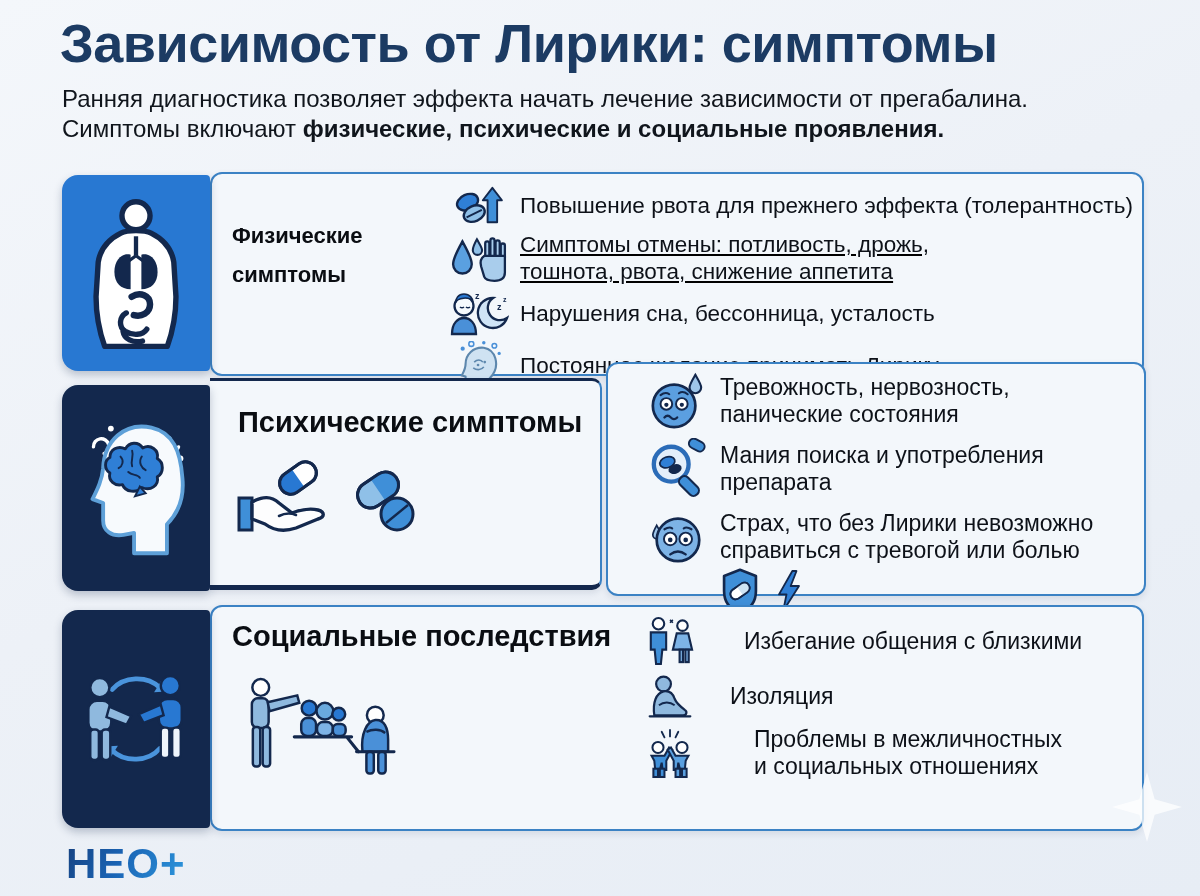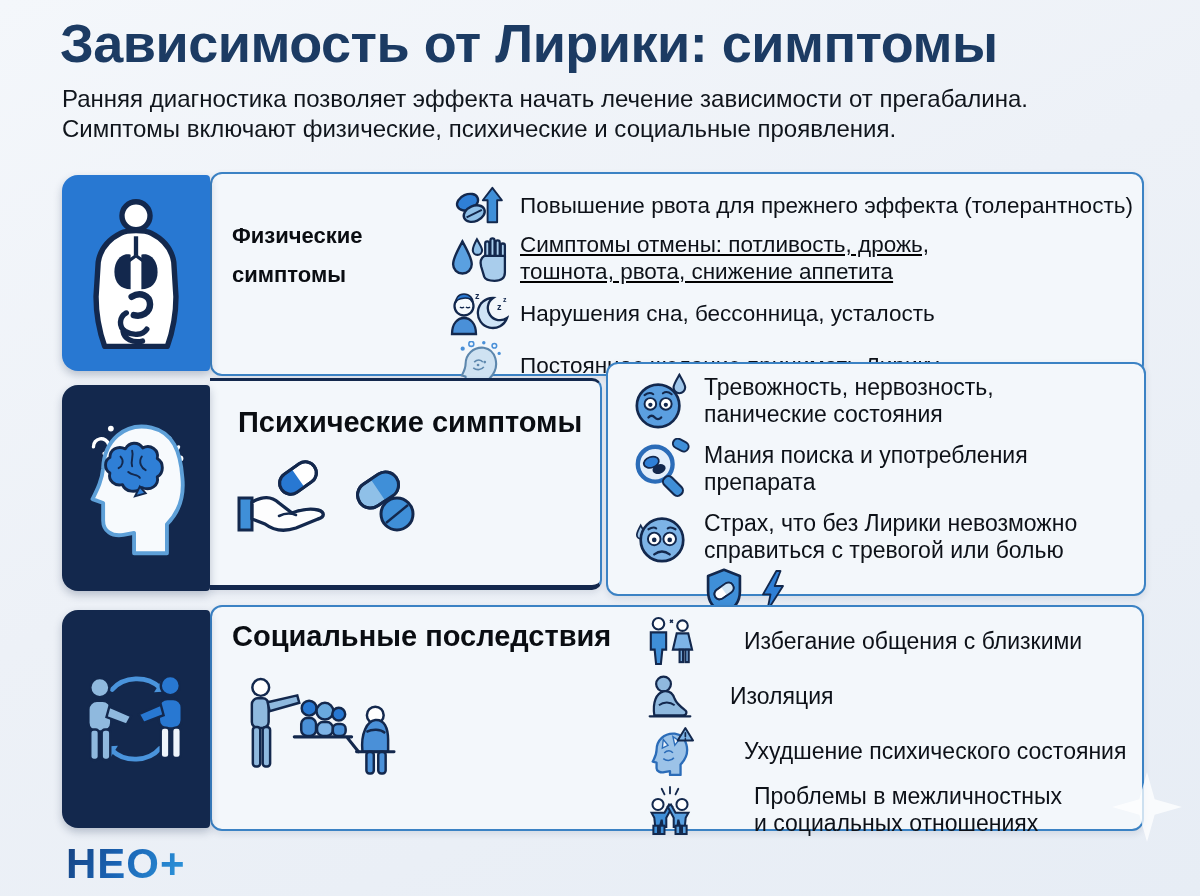--- a/index.html
+++ b/index.html
@@ -3,21 +3,21 @@
 <meta charset="utf-8">
 <style>
   html,body{margin:0;padding:0;}
   body{font-family:"Liberation Sans","DejaVu Sans",sans-serif;background:#dfe5ee;}
   .canvas{position:relative;width:1200px;height:896px;overflow:hidden;
           background:linear-gradient(155deg,#f4f7fb 0%,#edf1f7 45%,#e7edf5 100%);}
   .abs{position:absolute;}
   .title{left:60px;top:12px;font-size:54px;font-weight:800;letter-spacing:-0.5px;
          color:#1c3b63;white-space:nowrap;}
   .subtitle{left:62px;top:84px;width:1090px;font-size:24px;line-height:30px;color:#10151c;}
-  .subtitle b{font-weight:400;}
+  .subtitle b{font-weight:700;}
   .tile{border-radius:16px 4px 4px 16px;box-shadow:0 4px 8px rgba(19,40,77,.25);
         display:flex;align-items:center;justify-content:center;}
   .tile-blue{background:#2878d2;}
   .tile-navy{background:#13284d;}
   .panel{background:#f3f7fb;border:2px solid #3b82c4;border-radius:12px;
          box-shadow:0 3px 7px rgba(19,40,77,.10);}
   .hpanel2{background:#f3f7fb;border-top:3px solid #13284d;border-bottom:5px solid #13284d;
            border-right:2px solid #3b82c4;border-left:none;border-radius:0 10px 10px 0;
            box-shadow:0 3px 6px rgba(19,40,77,.10);}
   .heading{font-weight:800;color:#0a0d12;white-space:pre-line;}
@@ -165,21 +165,21 @@
       <g transform="rotate(-34 30 28)">
         <rect x="8" y="15" width="44" height="26" rx="13" fill="#8fc0e8" stroke="#13284d" stroke-width="3"></rect>
         <path d="M30,15 h9 a13,13 0 0 1 13,13 a13,13 0 0 1 -13,13 h-9 Z" fill="#3f8fd8"></path>
         <rect x="8" y="15" width="44" height="26" rx="13" fill="none" stroke="#13284d" stroke-width="3"></rect>
       </g>
       <circle cx="49" cy="52" r="16" fill="#3f8fd8" stroke="#13284d" stroke-width="3"></circle>
       <path d="M38,61 L60,43" stroke="#13284d" stroke-width="2.4"></path>
     </svg>
   </div>
 
-  <div class="abs items" style="left:632px;top:372px;width:500px;gap:8px;">
+  <div class="abs items" style="left:648px;top:372px;width:500px;gap:8px;">
     <div class="row" style="gap:14px;">
       <span class="ico" style="width:58px;">
         <svg width="56" height="58" viewBox="0 0 56 60">
           <path d="M47,3 C43.5,9 41,13 41,16 a6,6 0 0 0 12,0 C53,13 50.5,9 47,3 Z" fill="#9fc6ea" stroke="#13284d" stroke-width="2.2"></path>
           <circle cx="25" cy="35" r="22" fill="#5b9fe0" stroke="#13284d" stroke-width="2.8"></circle>
           <circle cx="17" cy="33" r="6" fill="#fff" stroke="#13284d" stroke-width="2"></circle>
           <circle cx="33" cy="33" r="6" fill="#fff" stroke="#13284d" stroke-width="2"></circle>
           <circle cx="17" cy="34" r="2.2" fill="#13284d"></circle>
             <circle cx="33" cy="34" r="2.2" fill="#13284d"></circle>
           <path d="M11,24 q5,-4 9,-1 M39,23 q-5,-4 -9,-1" fill="none" stroke="#13284d" stroke-width="2.2" stroke-linecap="round"></path>
@@ -312,32 +312,20 @@
       <span class="ico" style="width:48px;">
         <svg width="50" height="46" viewBox="0 0 52 48">
           <circle cx="19" cy="11" r="8" fill="#8fb9de" stroke="#13284d" stroke-width="2.4"></circle>
           <path d="M9,45 C7,31 11,21 19,19 C25,18 29,21 31,27 C33,32 38,36 42,39 C45,41 44,45 40,45 Z" fill="#8fb9de" stroke="#13284d" stroke-width="2.4" stroke-linejoin="round"></path>
           <path d="M14,34 c5,-4 12,-4 17,0" fill="none" stroke="#13284d" stroke-width="2"></path>
           <path d="M4,46 H48" stroke="#13284d" stroke-width="2.4" stroke-linecap="round"></path>
         </svg>
       </span>
       <span class="itext t3">Изоляция</span>
     </div>
-    <div class="row" style="gap:14px;">
-      <span class="ico" style="width:48px;">
-        <svg width="48" height="50" viewBox="0 0 50 52">
-          <path d="M30,8 C19,7 11,15 11,25 C11,30 9,33 7,37 L11,38 L11,44 C11,47 15,49 19,48 L25,47 L25,51 L36,51 L36,40 C42,34 44,26 42,19 C40,12 36,9 30,8 Z" fill="#9cc3e8" stroke="#2b6cb8" stroke-width="2.4" stroke-linejoin="round"></path>
-          <path d="M18,14 l5,6 -6,3 z M28,11 l6,4 -4,5 z" fill="#eef4fb" stroke="#2b6cb8" stroke-width="1.4"></path>
-          <path d="M19,28 c3,-3 7,-3 9,0 M18,34 c4,3 9,2 11,-1" fill="none" stroke="#2b6cb8" stroke-width="1.6"></path>
-          <path d="M41,2 l8,13 h-16 z" fill="#7db3e6" stroke="#13284d" stroke-width="2" stroke-linejoin="round"></path>
-          <path d="M41,7 v4 M41,13.4 v0.2" stroke="#13284d" stroke-width="1.8" stroke-linecap="round"></path>
-        </svg>
-      </span>
-      <span class="itext t3">Ухудшение психического состояния</span>
-    </div>
     <div class="row" style="gap:24px;align-items:center;">
       <span class="ico" style="width:48px;">
         <svg width="48" height="52" viewBox="0 0 52 54">
           <path d="M26,2 v7 M17,4 l3,6 M35,4 l-3,6" stroke="#13284d" stroke-width="2" stroke-linecap="round"></path>
           <g stroke="#13284d" stroke-width="2.2">
             <circle cx="13" cy="21" r="6" fill="#fff"></circle>
             <path d="M6,30 h14 l5,-9 3.5,2.5 -6.5,12 v10 h-4 l-1,-8 -2,8 h-5 l-1,-10 z" fill="#3f8fd8"></path>
             <rect x="8" y="44" width="5" height="9" fill="#3f8fd8"></rect>
             <rect x="15" y="44" width="5" height="9" fill="#3f8fd8"></rect>
             <circle cx="39" cy="21" r="6" fill="#fff"></circle>

